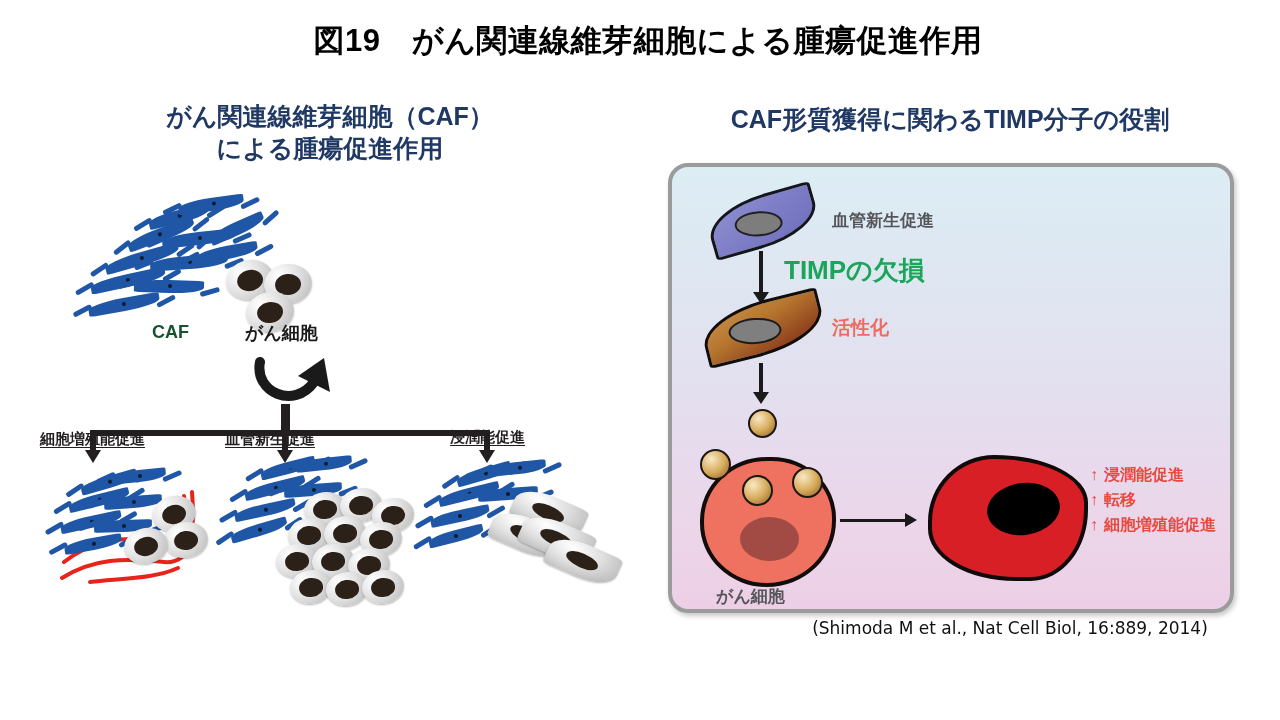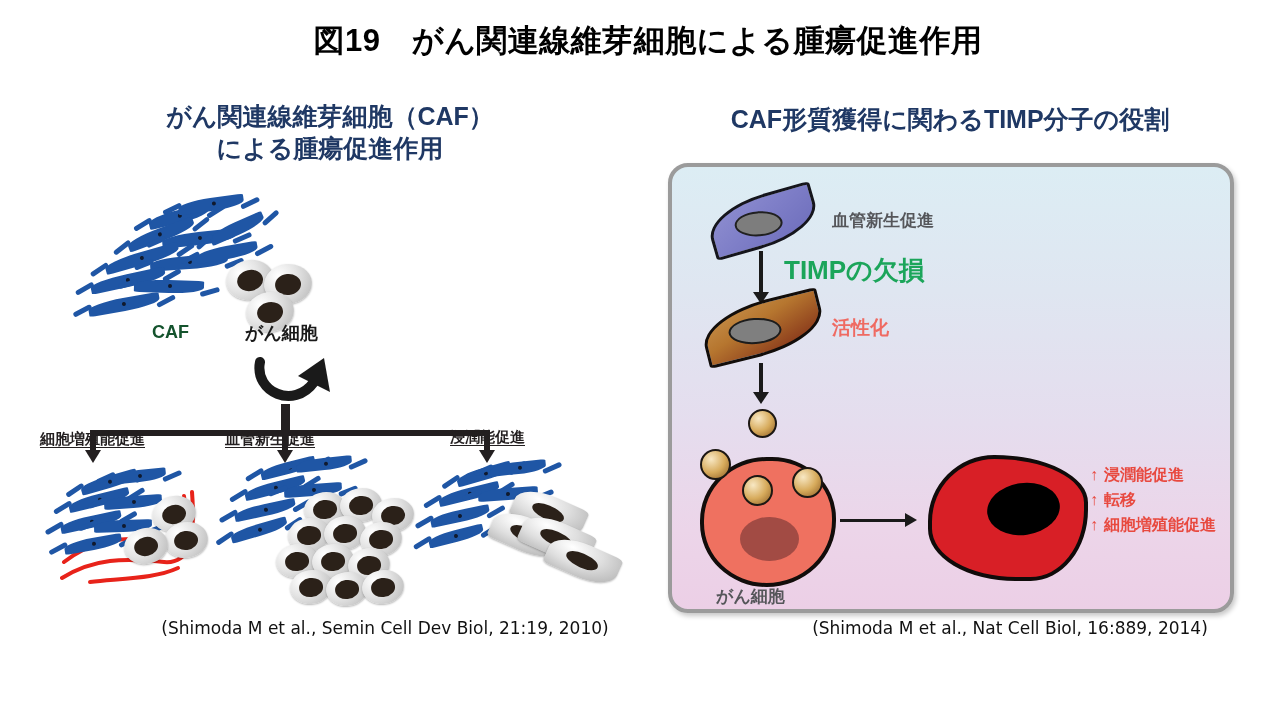--- a/index.html
+++ b/index.html
@@ -323,21 +323,20 @@
         </div>
 
       <div class="tum-long" style="left:84px;top:36px;width:74px;height:34px;transform:rotate(24deg);"></div>
       <div class="tum-long" style="left:62px;top:58px;width:74px;height:34px;transform:rotate(24deg);"></div>
       <div class="tum-long" style="left:92px;top:62px;width:74px;height:34px;transform:rotate(24deg);"></div>
       <div class="tum-long" style="left:118px;top:84px;width:74px;height:34px;transform:rotate(24deg);"></div>
     </div>
 
   </div>
 
-  <div class="citation" id="left-citation">(Shimoda M et al., Semin Cell Dev Biol, 21:19, 2010)</div>
 
   <div id="right-panel">
 
     <div class="fibroblast" style="left:36px;top:28px;">
       <div class="nuc"></div>
     </div>
     <div class="rp-lbl rp-fibro" style="left:160px;top:42px;">血管新生促進</div>
 
     <div class="v-arrow" style="left:87px;top:84px;height:42px;"></div>
     <div class="rp-lbl rp-timp" style="left:112px;top:86px;">TIMPの欠損</div>

